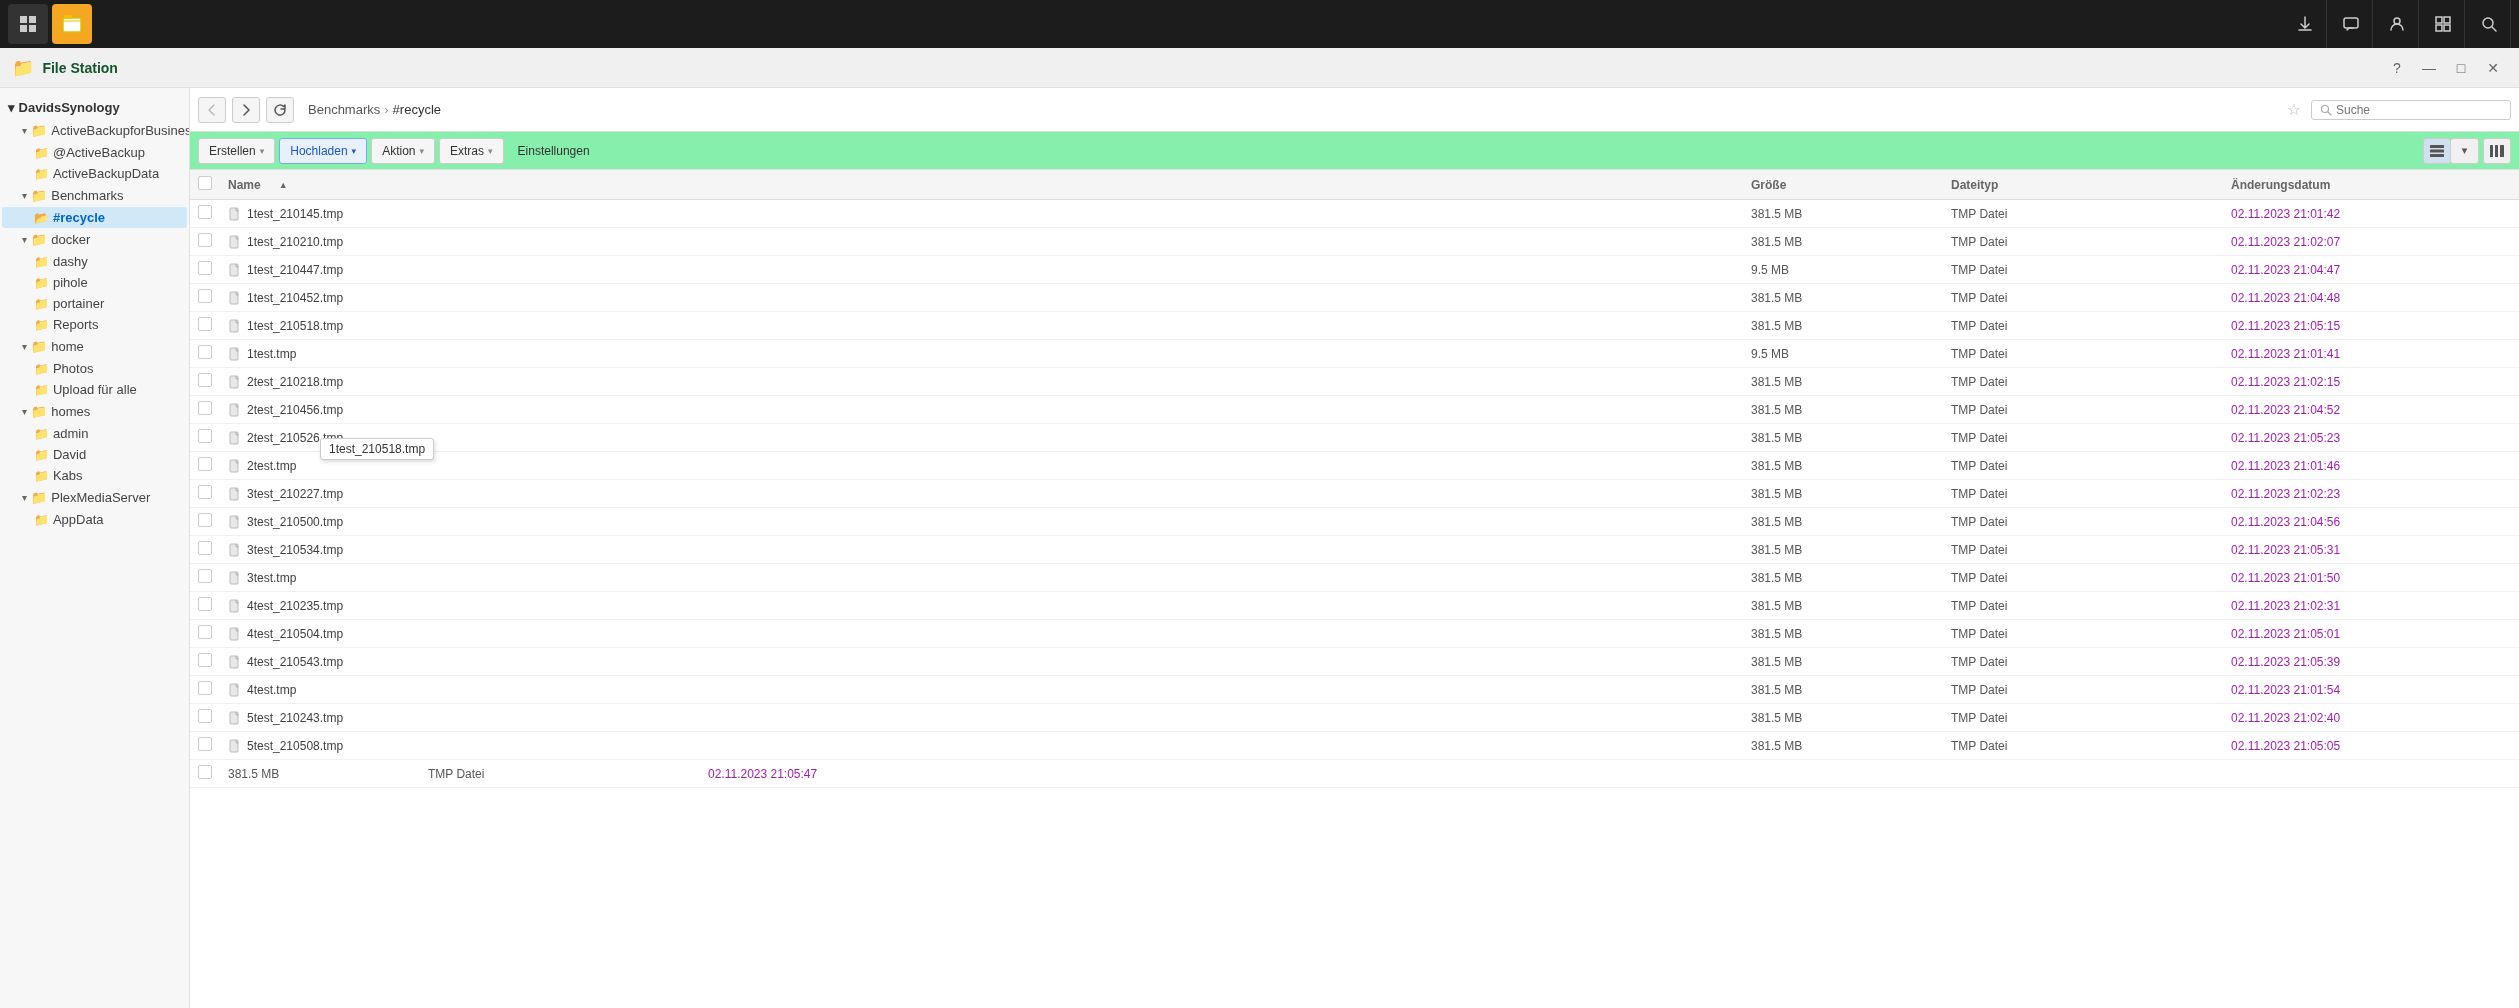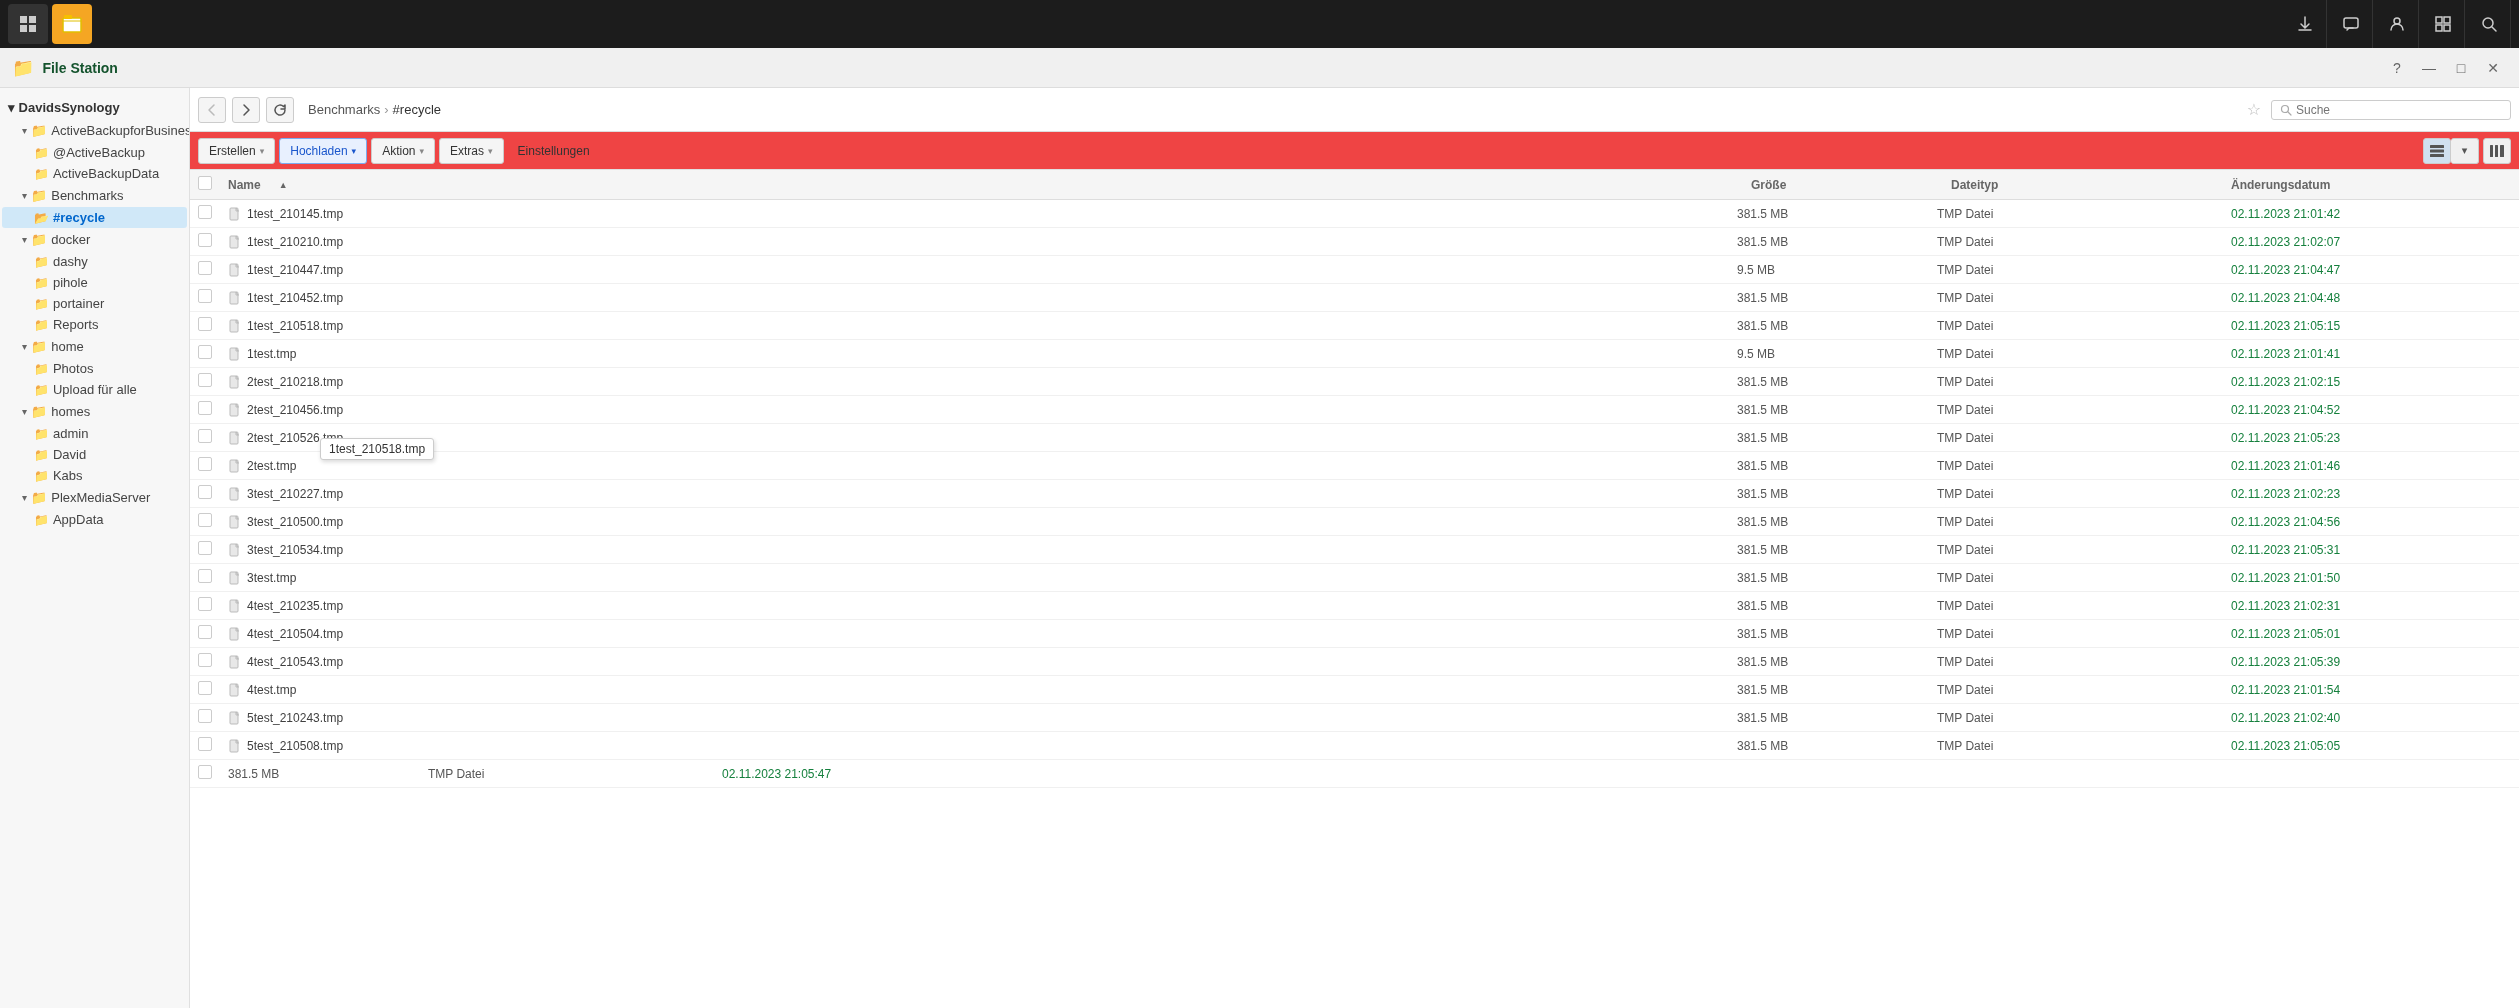--- a/index.html
+++ b/index.html
@@ -176,34 +176,34 @@
       font-size: 16px;
     }
     .search-box {
       display: flex;
       align-items: center;
       border: 1px solid #ccc;
       border-radius: 3px;
       padding: 2px 8px;
       background: #fff;
       gap: 4px;
-      width: 240px;
+      width: 200px;
     }
     .search-box input {
       border: none; outline: none;
       font-size: 12px;
       color: #555;
       width: 160px;
       background: transparent;
     }
 
     
     .action-toolbar {
       height: 38px;
-      background: #ef4444;
+      background: #86efac;
       border-bottom: 1px solid #e0e0e0;
       display: flex;
       align-items: center;
       padding: 0 8px;
       gap: 4px;
     }
     .action-btn {
       height: 26px;
       padding: 0 10px;
       border: 1px solid #ccc;
@@ -248,21 +248,21 @@
       align-items: center;
       padding: 0 8px;
       border-bottom: 1px solid #f0f0f0;
       cursor: pointer;
       font-size: 12px;
     }
     .file-row .col-check { width: 30px; }
     .file-row .col-name { flex: 1; color: #404040; display: flex; align-items: center; gap: 5px; }
     .file-row .col-size { width: 200px; color: #555; }
     .file-row .col-type { width: 280px; color: #555; }
-    .file-row .col-date { width: 280px; color: #15803d; margin-left: 14px; }
+    .file-row .col-date { width: 280px; color: #a21caf; }
 
     
     .cb { width: 14px; height: 14px; border: 1px solid #ccc; border-radius: 2px; background: #fff; display: inline-block; }
 
     
     .tooltip {
       position: absolute;
       background: #fff;
       border: 1px solid #ccc;
       border-radius: 3px;

